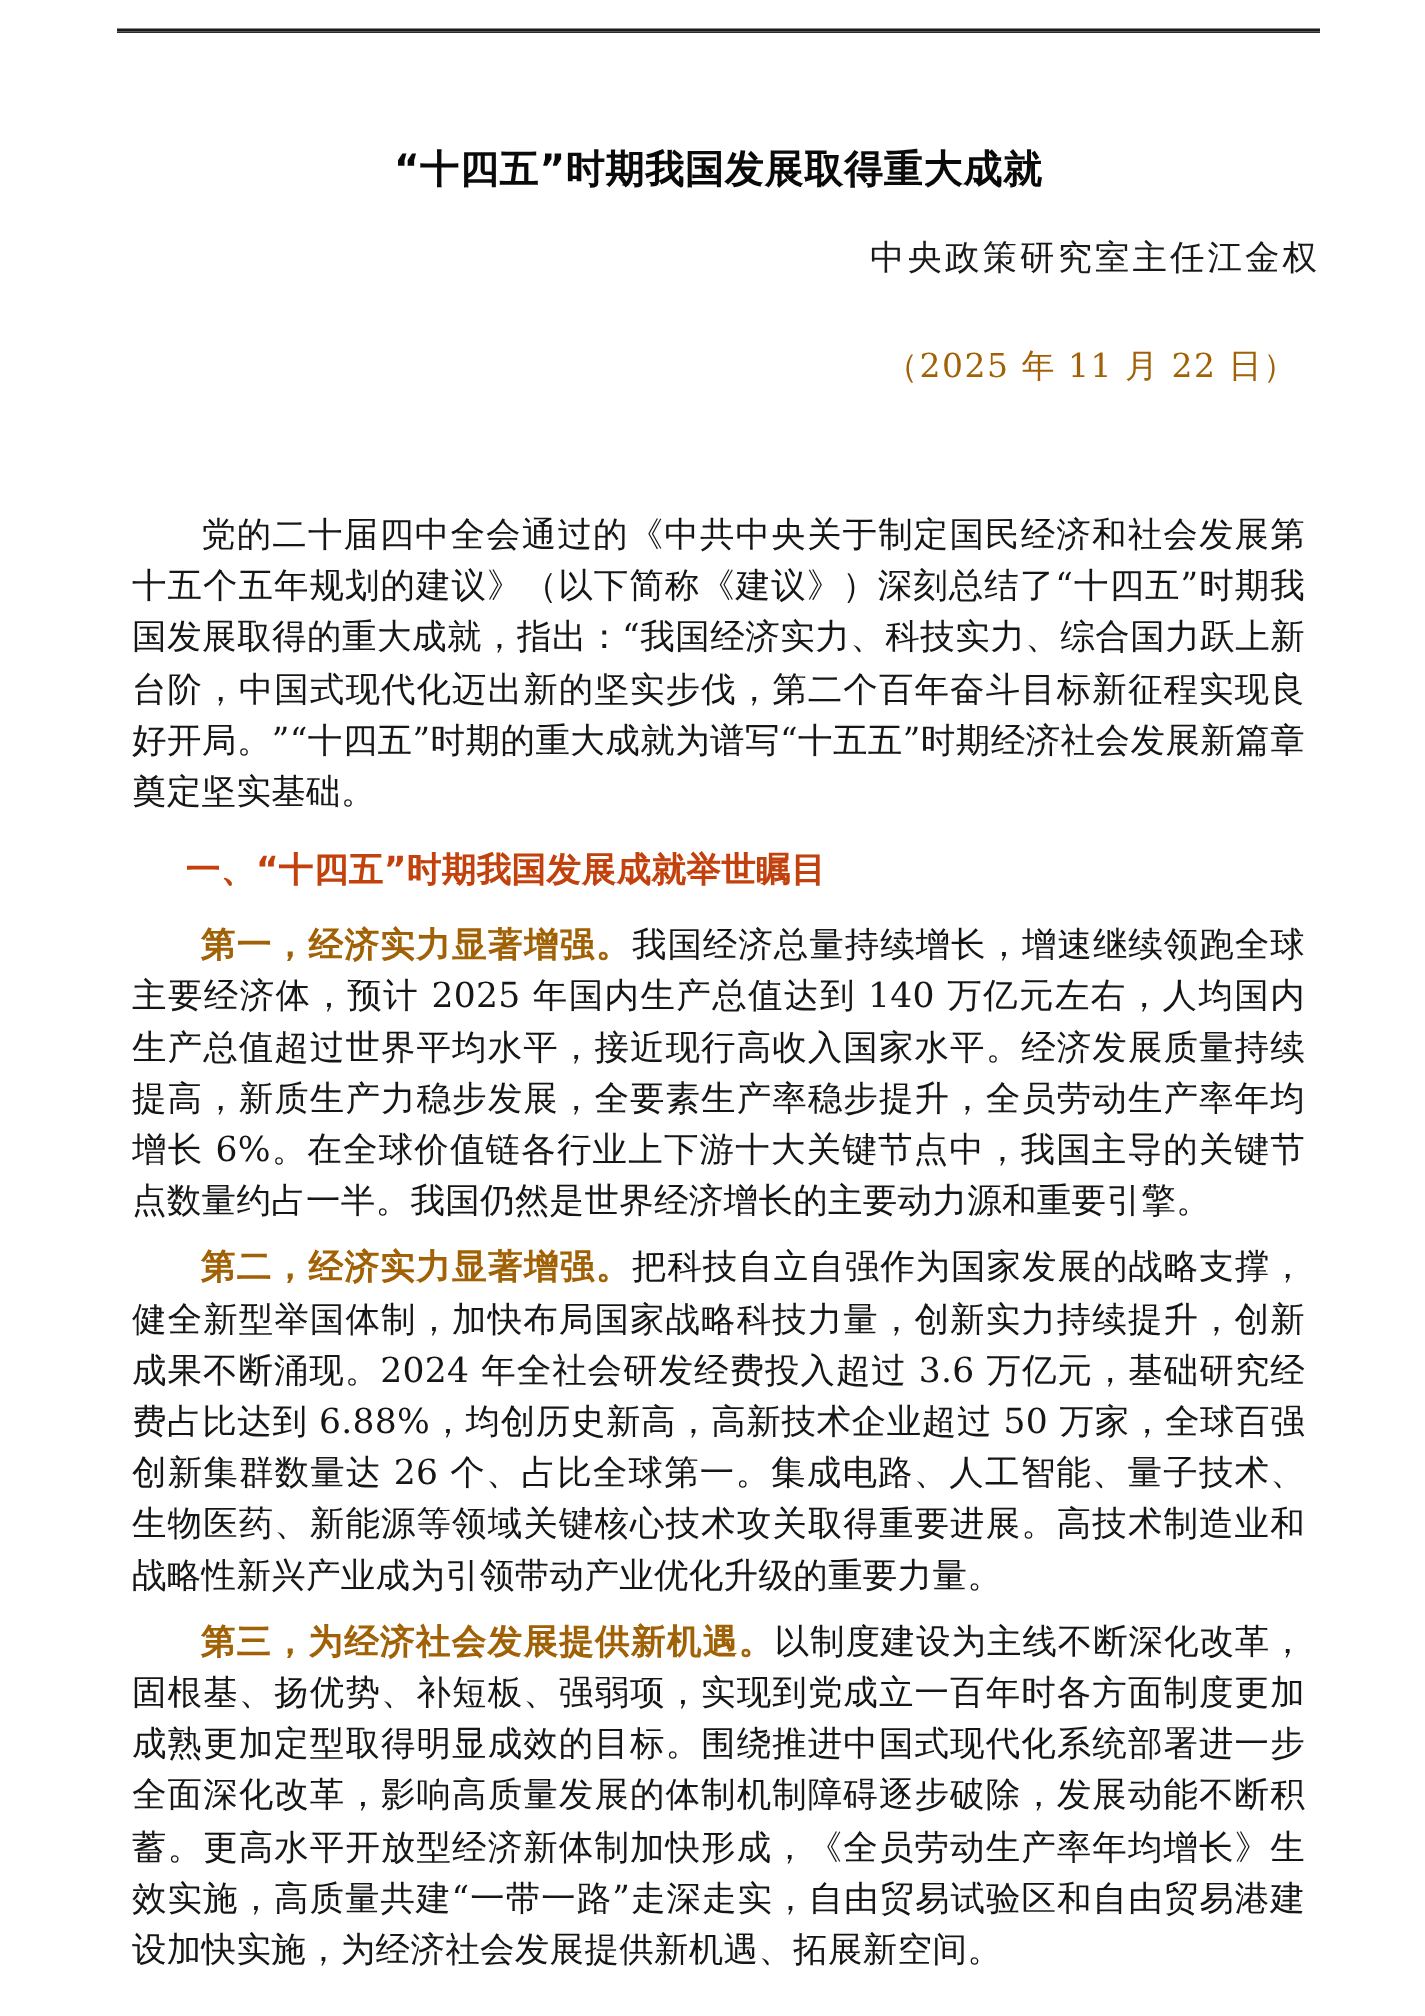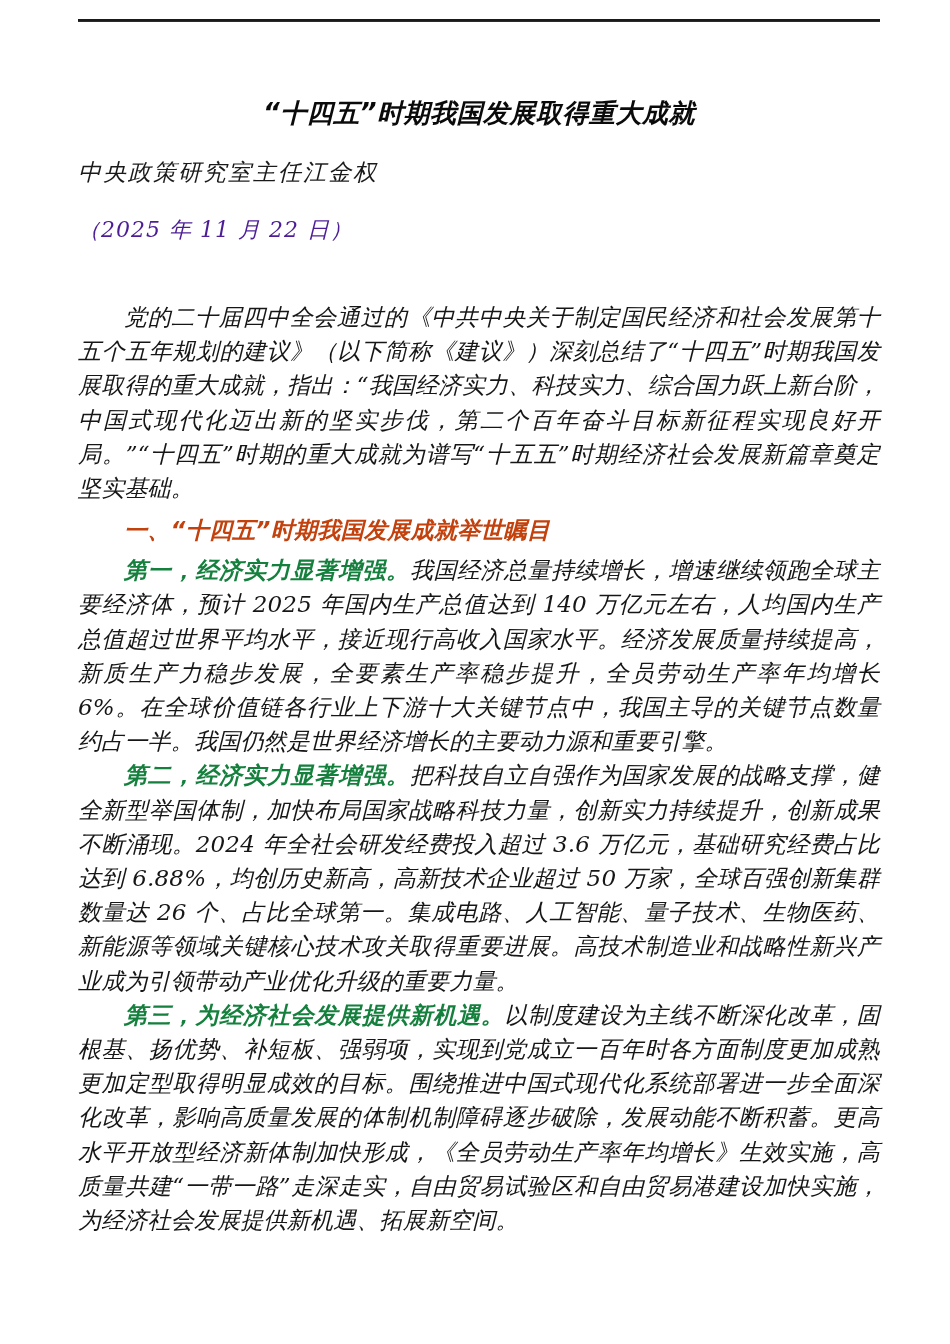--- a/index.html
+++ b/index.html
@@ -14,21 +14,20 @@
     color: #111111;
     overflow: hidden;
   }
 
   .page {
     position: relative;
     width: 950px;
     height: 1120px;
     background: #ffffff;
     box-sizing: border-box;
-    font-style: italic;
   }
 
   
   .header-rule {
     position: absolute;
     left: 78px;
     top: 19px;
     width: 802px;
     height: 0;
     border-top: 2px solid #1a1a1a;
@@ -50,46 +49,46 @@
     font-weight: bold;
     font-size: 26px;
     line-height: 34px;
     letter-spacing: 0.5px;
     color: #0a0a0a;
   }
 
   .doc-byline {
     margin: 0;
     padding-top: 26px;
-    text-align: left;
+    text-align: right;
     font-family: "DejaVu Serif", "Liberation Serif", serif;
     font-weight: normal;
     font-size: 23px;
     line-height: 32px;
     letter-spacing: 2px;
     color: #1a1a1a;
   }
 
   .doc-date {
-    margin: 0;
+    margin: 15px;
     padding-top: 26px;
-    text-align: left;
+    text-align: right;
     font-family: "DejaVu Serif", "Liberation Serif", serif;
     font-size: 22px;
     line-height: 32px;
     letter-spacing: 1px;
-    color: #4c1d95;
+    color: #a16207;
   }
 
   .body-block {
     padding-top: 54px;
   }
 
   p.para {
-    margin: 0;
+    margin: 10px;
     font-family: "DejaVu Serif", "Liberation Serif", serif;
     font-size: 23px;
     line-height: 34.2px;
     text-align: justify;
     text-justify: inter-character;
     text-indent: 2em;
     color: #161616;
     letter-spacing: 0.2px;
     -webkit-hyphens: none;
     hyphens: none;
@@ -106,21 +105,21 @@
     text-indent: 2em;
     text-align: left;
     color: #c2410c;
     letter-spacing: 0.3px;
   }
 
   .lead {
     font-family: "DejaVu Sans", "Liberation Sans", sans-serif;
     font-weight: bold;
     letter-spacing: 0.5px;
-    color: #15803d;
+    color: #a16207;
   }
 </style>
 </head>
 <body>
 
 <div class="page">
 
   <div class="header-rule"></div>
 
   <div class="content">

